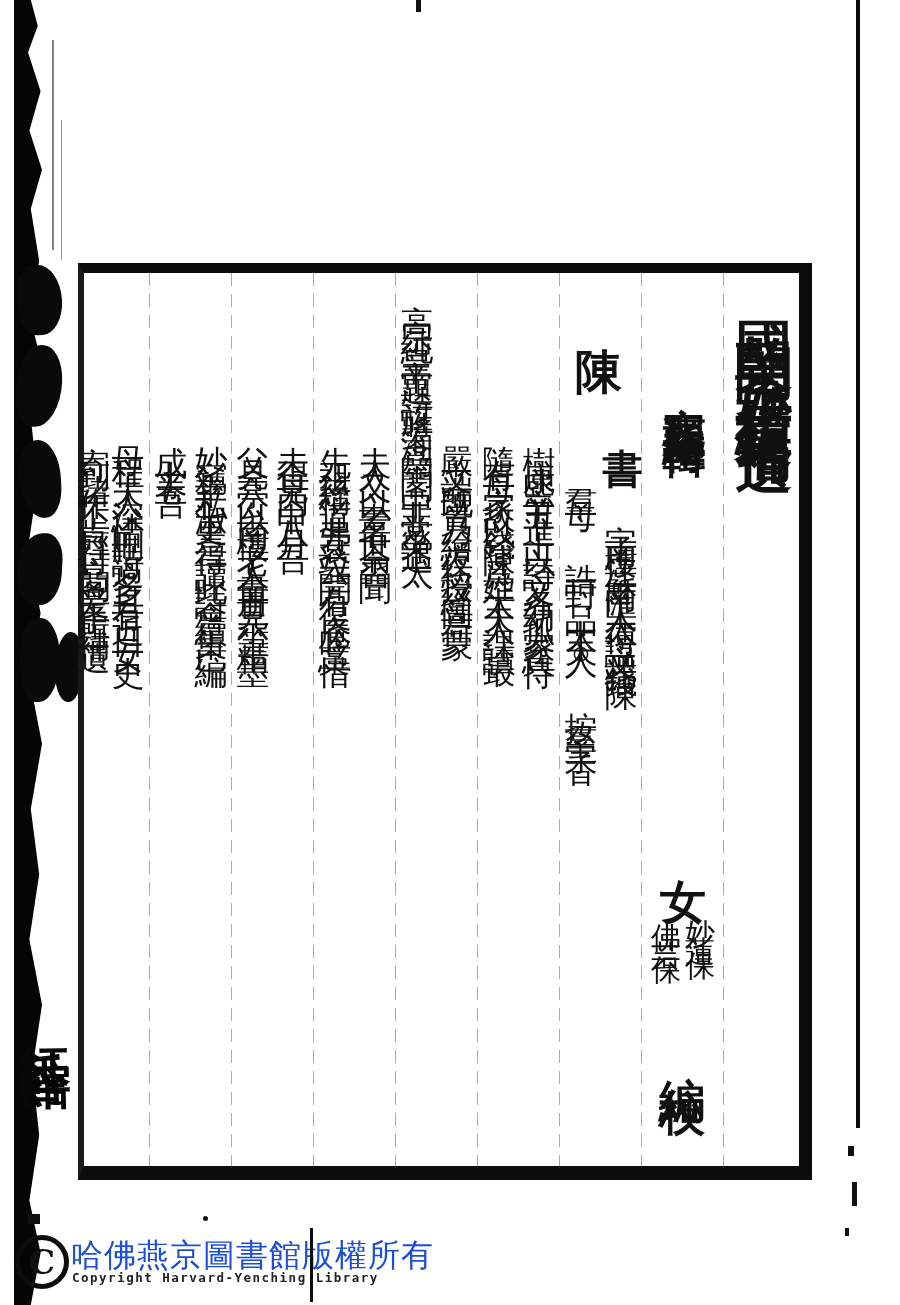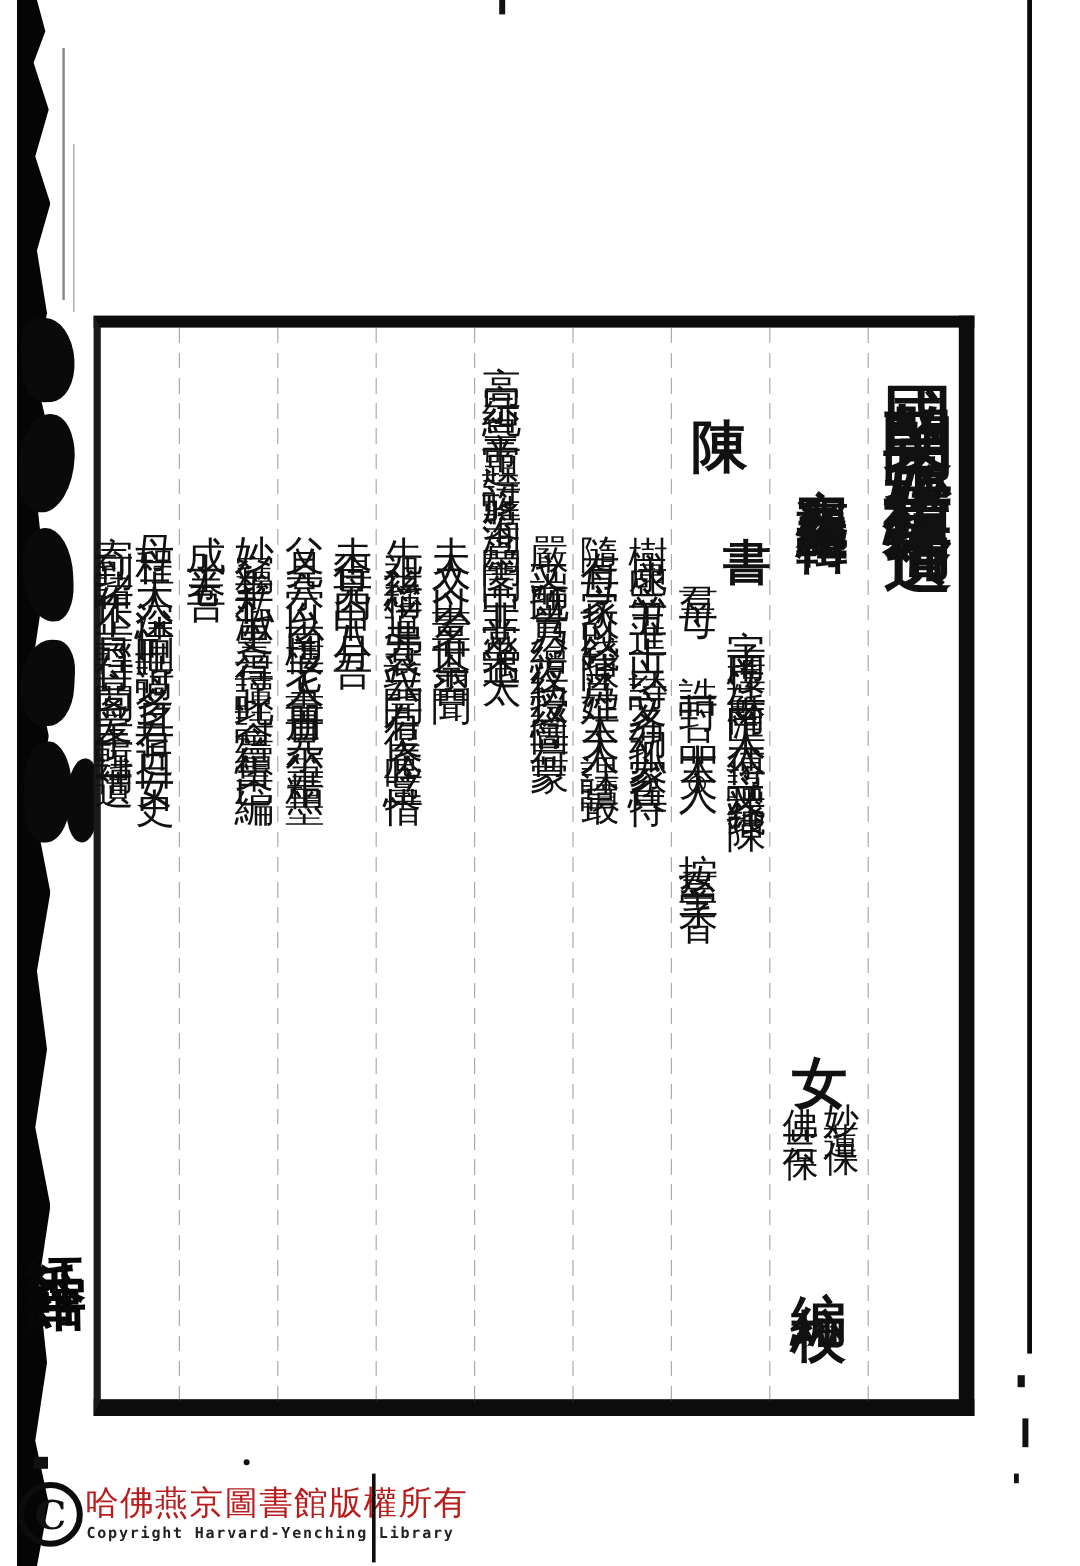--- a/index.html
+++ b/index.html
@@ -83,22 +83,22 @@
   .sp5{left:28px; top:1214px; width:12px; height:10px;}
   .sp6{left:203px; top:1216px; width:5px; height:5px; border-radius:50%;}
   
   .cc{
     position:absolute; left:15px; top:1235px; width:44px; height:44px;
     border:5px solid #0c0c0c; border-radius:50%;
     display:flex; align-items:center; justify-content:center;
     font-size:33px; font-weight:bold; font-family:"DejaVu Serif",serif;
   }
   .stamp-cn{
-    position:absolute; left:71px; top:1234px; font-size:28px; letter-spacing:1px;
-    color:#b91c1c; font-family:Liberation Serif, serif;
+    position:absolute; left:71px; top:1234px; font-size:32px; letter-spacing:1px;
+    color:#1d4ed8; font-family:Liberation Serif, serif;
   }
   .stamp-en{
     position:absolute; left:72px; top:1270px; font-size:12.5px; font-weight:bold;
     letter-spacing:1.5px; color:#222; font-family:"DejaVu Sans Mono",monospace;
   }
   .stamp-line{position:absolute; left:310px; top:1228px; width:3px; height:74px; background:#0c0c0c;}
 </style>
 </head>
 <body>
 

